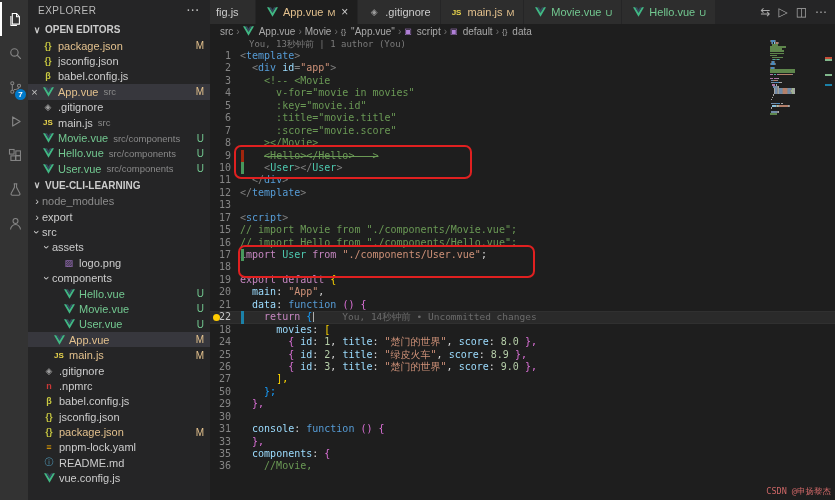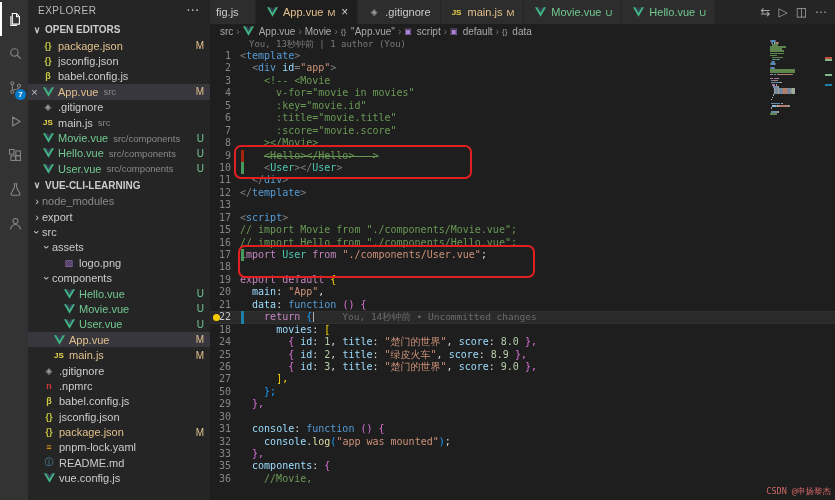--- a/index.html
+++ b/index.html
@@ -524,21 +524,20 @@
           <div class="cl cur"><span class="bulb"></span><span class="gm" style="background: rgb(27, 129, 168);"></span><span class="ln">22</span><span class="code"><span class="sg pl">    </span><span class="sg kw">return</span><span class="sg pl"> </span><span class="sg b3">{</span><span class="cursor"></span><span class="blame">You, 14秒钟前 • Uncommitted changes</span></span></div>
           <div class="cl"><span class="ln">18</span><span class="code"><span class="sg pl">      </span><span class="sg prop">movies</span><span class="sg pl">: </span><span class="sg b1">[</span></span></div>
           <div class="cl"><span class="ln">24</span><span class="code"><span class="sg pl">        </span><span class="sg b2">{ </span><span class="sg prop">id</span><span class="sg pl">: </span><span class="sg num">1</span><span class="sg pl">, </span><span class="sg prop">title</span><span class="sg pl">: </span><span class="sg str">"楚门的世界"</span><span class="sg pl">, </span><span class="sg prop">score</span><span class="sg pl">: </span><span class="sg num">8.0</span><span class="sg b2"> },</span></span></div>
           <div class="cl"><span class="ln">25</span><span class="code"><span class="sg pl">        </span><span class="sg b2">{ </span><span class="sg prop">id</span><span class="sg pl">: </span><span class="sg num">2</span><span class="sg pl">, </span><span class="sg prop">title</span><span class="sg pl">: </span><span class="sg str">"绿皮火车"</span><span class="sg pl">, </span><span class="sg prop">score</span><span class="sg pl">: </span><span class="sg num">8.9</span><span class="sg b2"> },</span></span></div>
           <div class="cl"><span class="ln">26</span><span class="code"><span class="sg pl">        </span><span class="sg b2">{ </span><span class="sg prop">id</span><span class="sg pl">: </span><span class="sg num">3</span><span class="sg pl">, </span><span class="sg prop">title</span><span class="sg pl">: </span><span class="sg str">"楚门的世界"</span><span class="sg pl">, </span><span class="sg prop">score</span><span class="sg pl">: </span><span class="sg num">9.0</span><span class="sg b2"> },</span></span></div>
           <div class="cl"><span class="ln">27</span><span class="code"><span class="sg pl">      </span><span class="sg b1">],</span></span></div>
           <div class="cl"><span class="ln">50</span><span class="code"><span class="sg pl">    </span><span class="sg b3">};</span></span></div>
           <div class="cl"><span class="ln">29</span><span class="code"><span class="sg pl">  </span><span class="sg b2">},</span></span></div>
           <div class="cl"><span class="ln">30</span><span class="code"></span></div>
           <div class="cl"><span class="ln">31</span><span class="code"><span class="sg pl">  </span><span class="sg prop">console</span><span class="sg pl">: </span><span class="sg kw2">function</span><span class="sg pl"> </span><span class="sg b2">() {</span></span></div>
-          <div class="cl"><span class="ln">32</span><span class="code"><span class="sg pl">    </span><span class="sg var">console</span><span class="sg pl">.</span><span class="sg fn">log</span><span class="sg b3">(</span><span class="sg str">"app was mounted"</span><span class="sg b3">)</span><span class="sg pl">;</span></span></div>
           <div class="cl"><span class="ln">33</span><span class="code"><span class="sg pl">  </span><span class="sg b2">},</span></span></div>
           <div class="cl"><span class="ln">35</span><span class="code"><span class="sg pl">  </span><span class="sg prop">components</span><span class="sg pl">: </span><span class="sg b2">{</span></span></div>
           <div class="cl"><span class="ln">36</span><span class="code"><span class="sg cm">    //Movie,</span></span></div>
         </div>
       <div class="minimap">
           <div class="mm-row"><i style="width: 0.6px; background: rgb(110, 110, 110); opacity: 0.85;"></i><i style="width: 4.4px; background: rgb(86, 156, 214); opacity: 0.85;"></i><i style="width: 0.6px; background: rgb(110, 110, 110); opacity: 0.85;"></i></div>
           <div class="mm-row"><i style="width: 1.1px;"></i><i style="width: 0.6px; background: rgb(110, 110, 110); opacity: 0.85;"></i><i style="width: 1.65px; background: rgb(86, 156, 214); opacity: 0.85;"></i><i style="width: 0.6px;"></i><i style="width: 1.1px; background: rgb(156, 220, 254); opacity: 0.85;"></i><i style="width: 0.6px; background: rgb(110, 110, 110); opacity: 0.85;"></i><i style="width: 2.75px; background: rgb(206, 145, 120); opacity: 0.85;"></i><i style="width: 0.6px; background: rgb(110, 110, 110); opacity: 0.85;"></i></div>
           <div class="mm-row"><i style="width: 2.2px;"></i><i style="width: 6.05px; background: rgb(106, 153, 85); opacity: 0.85;"></i></div>
           <div class="mm-row"><i style="width: 15.95px; background: rgb(106, 153, 85); opacity: 0.85;"></i></div>
           <div class="mm-row"><i style="width: 11.55px; background: rgb(106, 153, 85); opacity: 0.85;"></i></div>

